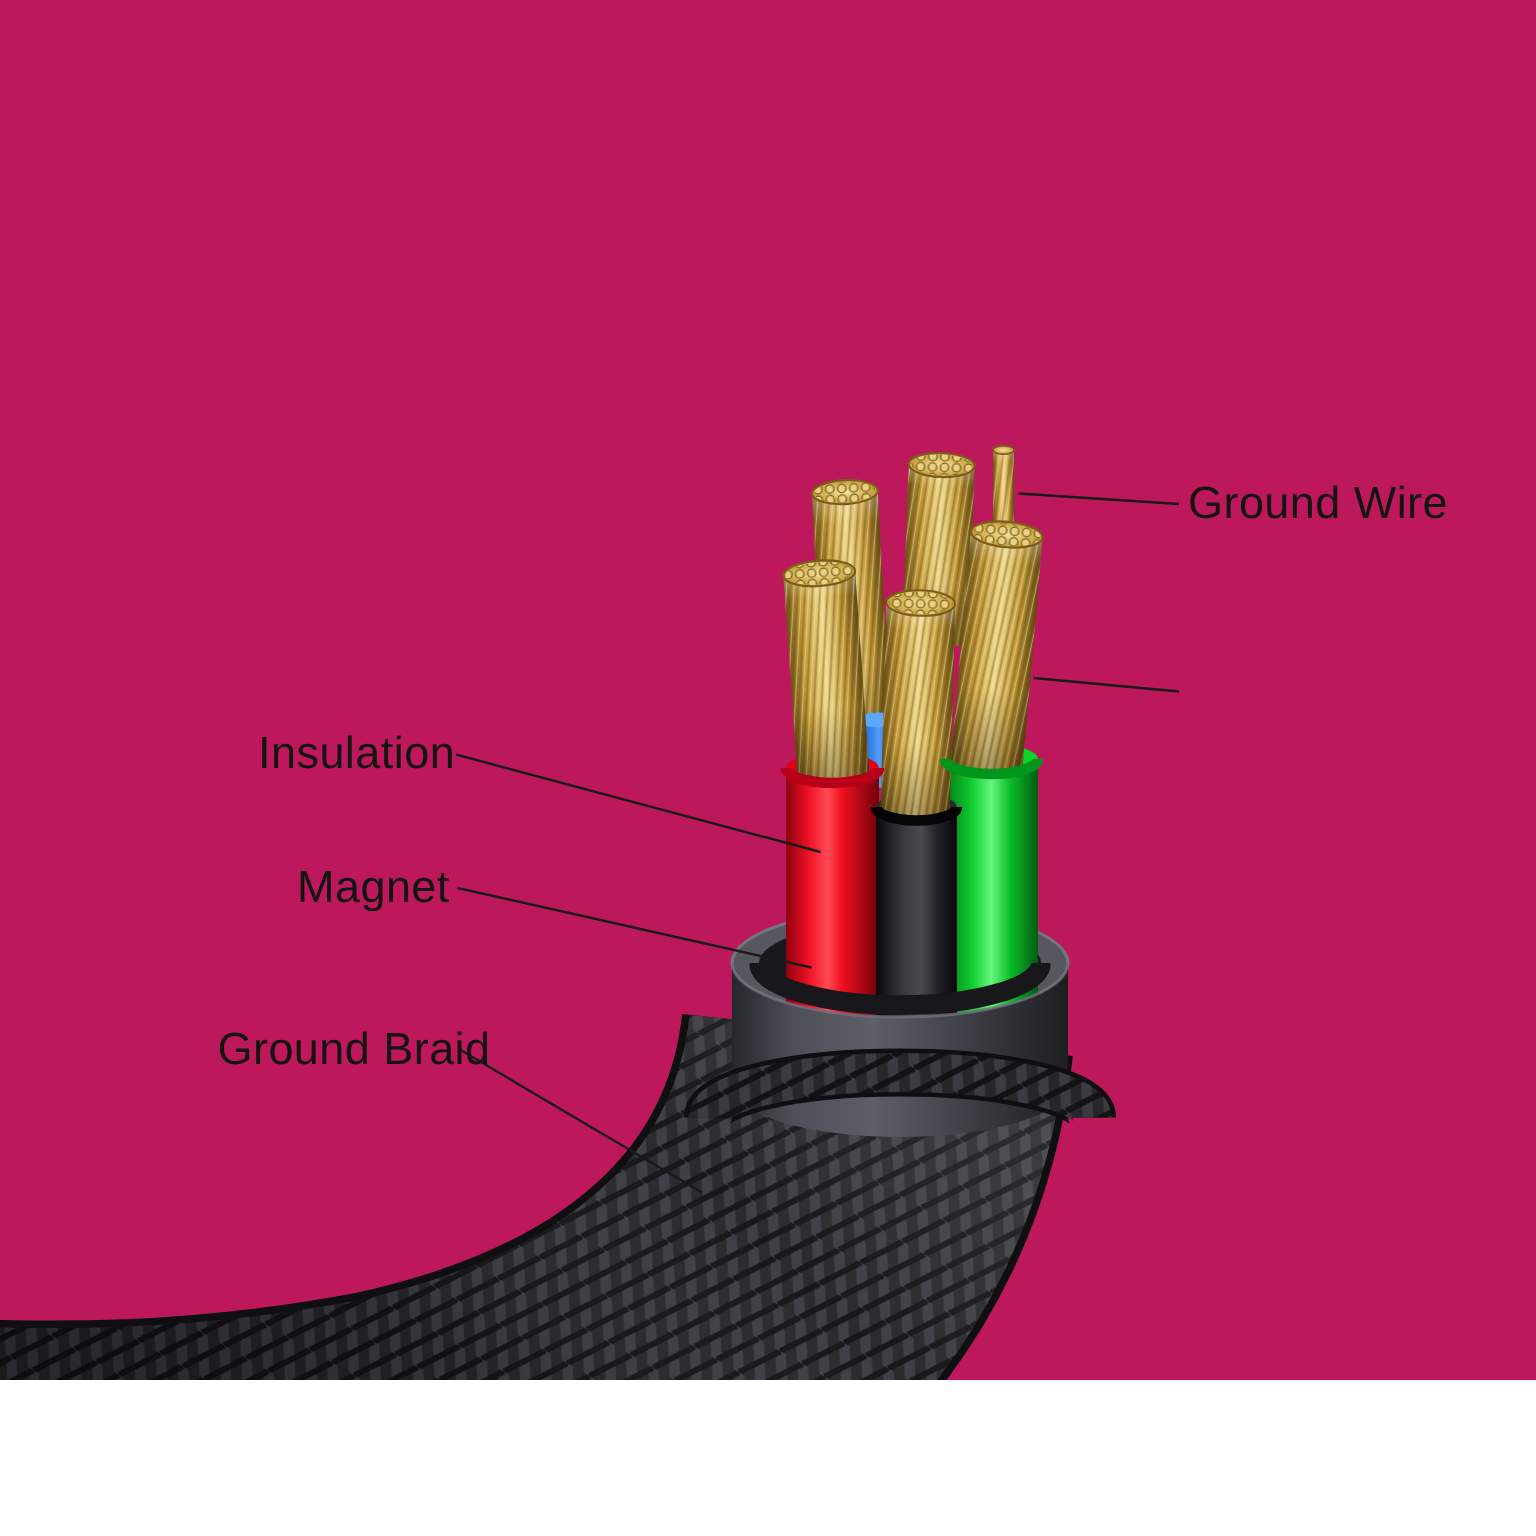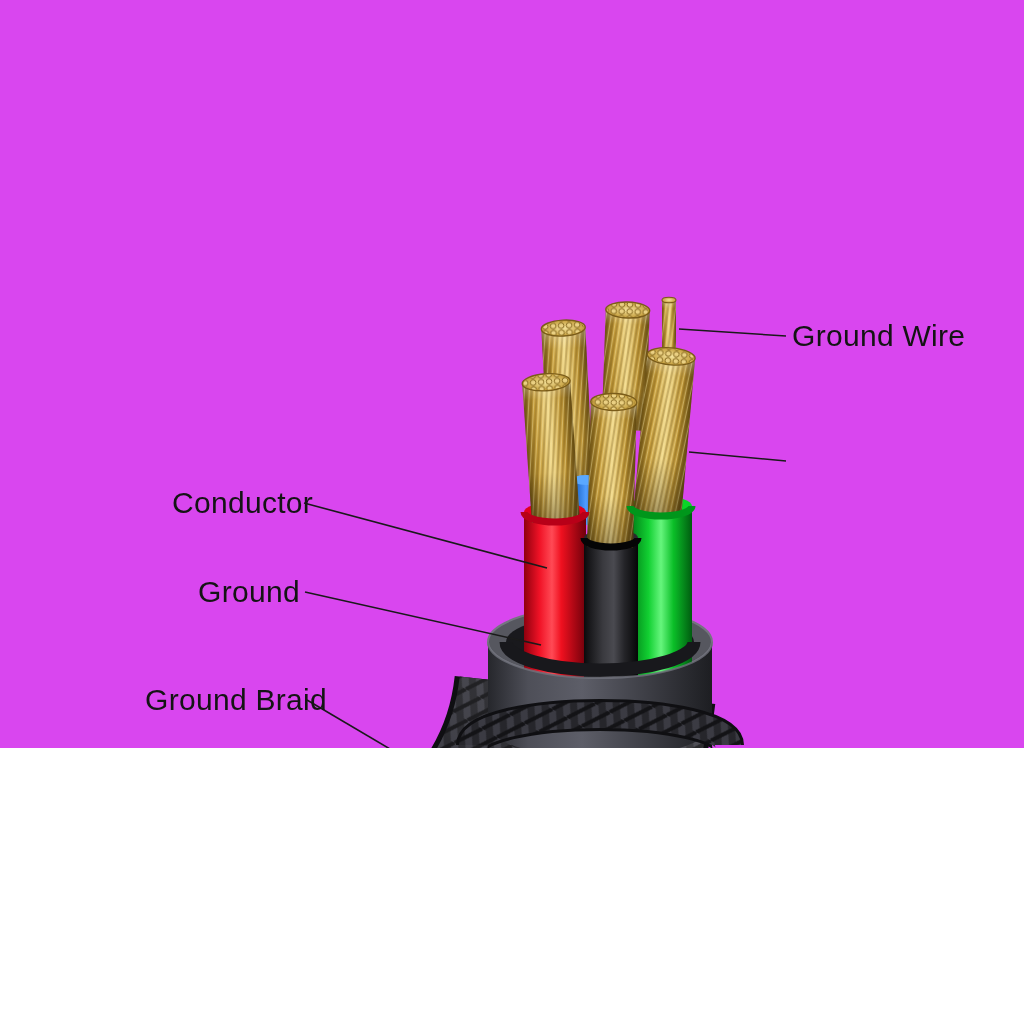--- a/index.html
+++ b/index.html
@@ -1,17 +1,17 @@
 <!DOCTYPE html>
 <html><head>
 <meta charset="utf-8">
 <style>
   html,body{margin:0;padding:0;background:#ffffff;}
   .canvas{
-    position:relative;width:1024px;height:748px;background:#d946ef;
+    position:relative;width:1024px;height:920px;background:#be185d;
     overflow:hidden;font-family:"Liberation Sans",sans-serif;
   }
   .canvas svg{position:absolute;left:0;top:0;}
   .part-label{
     position:absolute;font-size:30px;line-height:34px;color:#141414;
     white-space:nowrap;letter-spacing:0.3px;
   }
 </style>
 </head>
 <body>
@@ -185,17 +185,17 @@
     <g stroke="#1a1a1a" stroke-width="1.6">
       <line x1="679" y1="329" x2="786" y2="336"></line>
       <line x1="689" y1="452" x2="786" y2="461"></line>
       <line x1="304" y1="503" x2="547" y2="568"></line>
       <line x1="305" y1="592" x2="541" y2="645"></line>
       <line x1="307" y1="700" x2="468" y2="795"></line>
     </g>
   </svg>
 
   <div class="part-label" style="left:792px;top:319px">Ground Wire</div>
-  <div class="part-label" style="left:172px;top:486px">Conductor</div>
-  <div class="part-label" style="left:198px;top:575px">Ground</div>
+  <div class="part-label" style="left:172px;top:486px">Insulation</div>
+  <div class="part-label" style="left:198px;top:575px">Magnet</div>
   <div class="part-label" style="left:145px;top:683px">Ground Braid</div>
 
 </div>
 
 </body></html>

